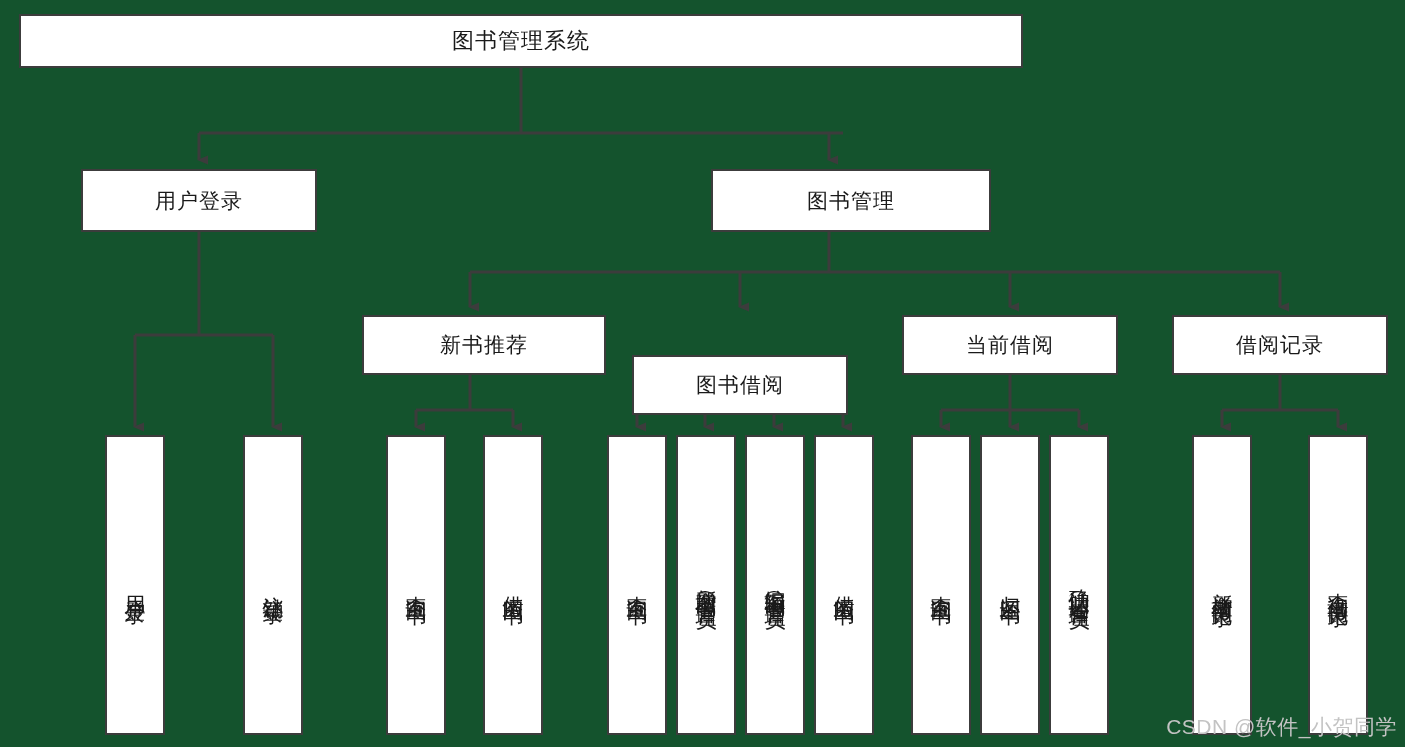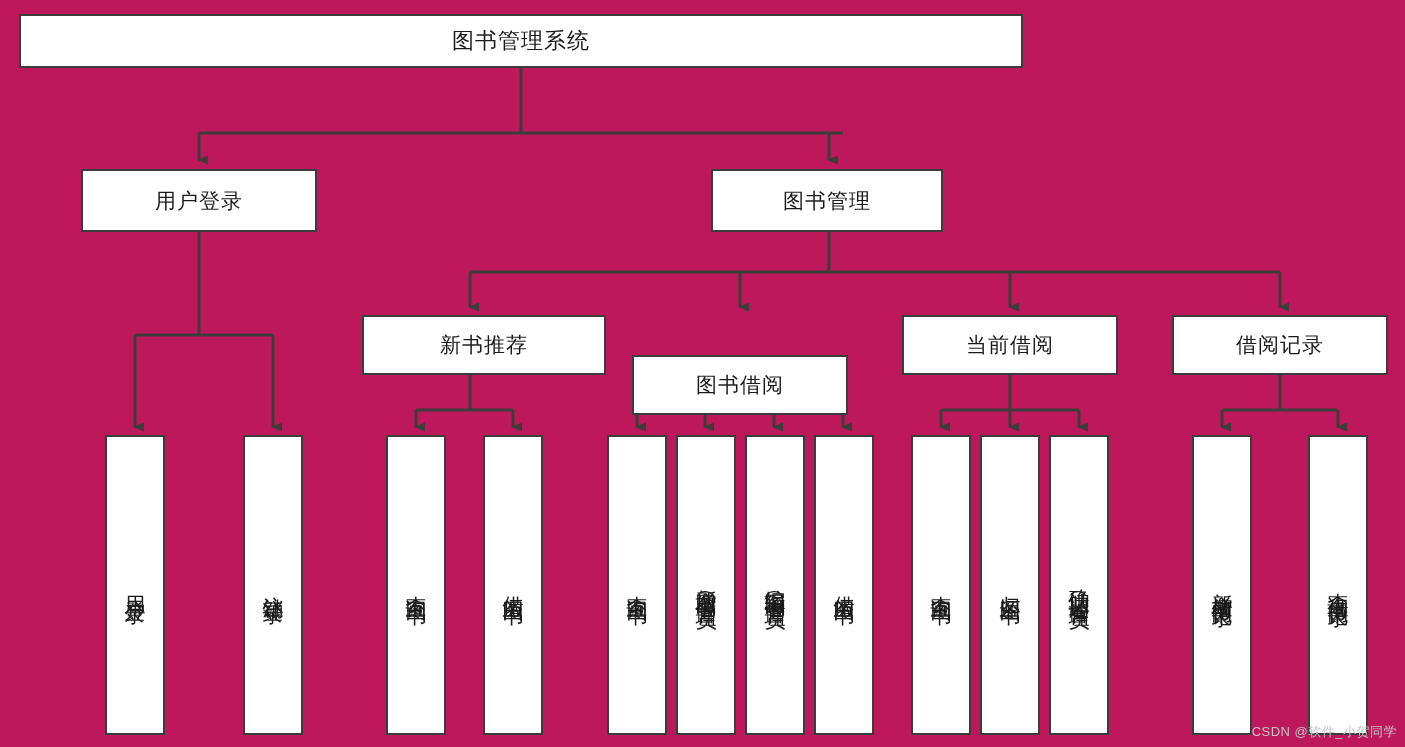--- a/index.html
+++ b/index.html
@@ -1,25 +1,25 @@
 <!DOCTYPE html>
 <html><head>
 <meta charset="utf-8">
 <style>
   html,body{margin:0;padding:0;background:#ffffff;}
   body{font-family:"Liberation Sans","DejaVu Sans",sans-serif;}
-  #canvas{position:relative;width:1405px;height:747px;background:#be185d;overflow:hidden;}
+  #canvas{position:relative;width:1405px;height:747px;background:#14532d;overflow:hidden;}
   .box{position:absolute;box-sizing:border-box;background:#ffffff;border:2.5px solid #3c3c3c;
        display:flex;align-items:center;justify-content:center;color:#1a1a1a;}
   .box.h{font-size:21px;letter-spacing:1px;}
   .box.v{writing-mode:vertical-rl;text-orientation:upright;font-size:21px;letter-spacing:3px;
          align-items:center;justify-content:center;line-height:1.05;}
   #title-box{font-size:22px;}
   svg#wires{position:absolute;left:0;top:0;width:1405px;height:747px;pointer-events:none;}
-  #watermark{position:absolute;right:8px;bottom:6px;font-size:13px;color:#c3c3c3;
+  #watermark{position:absolute;right:8px;bottom:6px;font-size:21px;color:#c3c3c3;
              letter-spacing:0.5px;white-space:nowrap;}
 </style>
 </head>
 <body>
 
 <div id="canvas">
 
   <svg id="wires" viewBox="0 0 1405 747">
     <defs>
       <marker id="arrow" viewBox="0 0 12 12" refX="6" refY="10" markerWidth="11" markerHeight="11" orient="auto-start-reverse" markerUnits="userSpaceOnUse">
@@ -66,21 +66,21 @@
       <path d="M 1280 375 L 1280 410"></path>
       <path d="M 1222 410 L 1338 410"></path>
       <path d="M 1222 410 L 1222 427" marker-end="url(#arrow)"></path>
       <path d="M 1338 410 L 1338 427" marker-end="url(#arrow)"></path>
     </g>
   </svg>
 
   <div class="box h" id="title-box" style="left:19px;top:14px;width:1004px;height:54px;">图书管理系统</div>
 
   <div class="box h" style="left:81px;top:169px;width:236px;height:63px;">用户登录</div>
-  <div class="box h" style="left:711px;top:169px;width:232px;height:63px;">图书管理</div>
+  <div class="box h" style="left:711px;top:169px;width:280px;height:63px;">图书管理</div>
 
   <div class="box h" style="left:362px;top:315px;width:244px;height:60px;">新书推荐</div>
   <div class="box h" style="left:632px;top:315px;width:216px;height:60px;margin-top:40px;">图书借阅</div>
   <div class="box h" style="left:902px;top:315px;width:216px;height:60px;">当前借阅</div>
   <div class="box h" style="left:1172px;top:315px;width:216px;height:60px;">借阅记录</div>
 
   <div class="box v" style="left:105px;top:435px;width:60px;height:300px;">用户登录</div>
   <div class="box v" style="left:243px;top:435px;width:60px;height:300px;">注销登录</div>
 
   <div class="box v" style="left:386px;top:435px;width:60px;height:300px;">查询图书</div>

